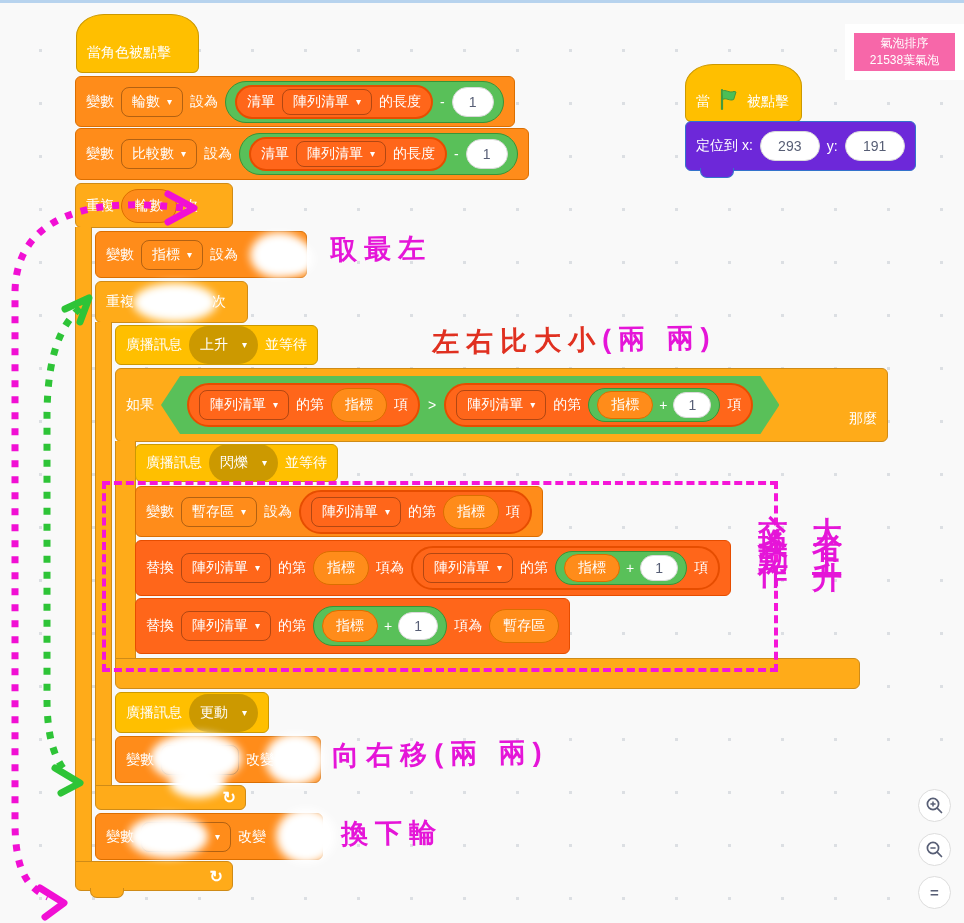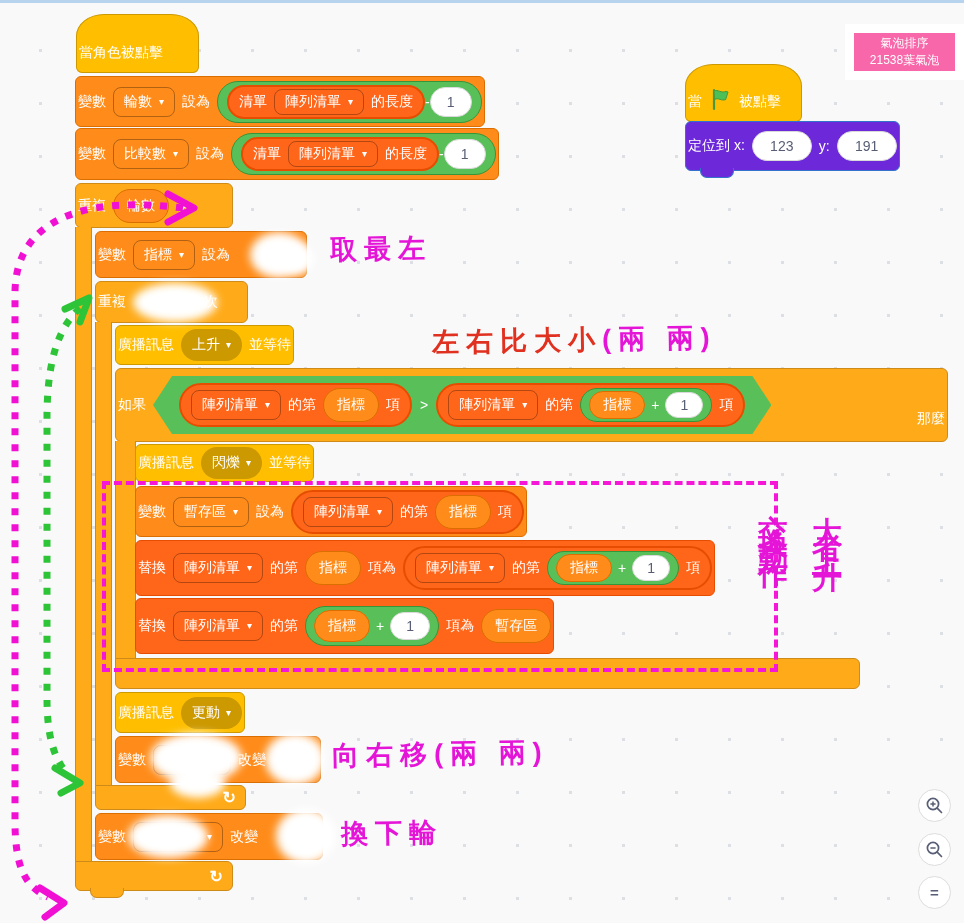--- a/index.html
+++ b/index.html
@@ -9,38 +9,38 @@
     font-family:"Liberation Sans", sans-serif;
     background-color:#F9F9F9;
     background-image:radial-gradient(circle, #DCDFE3 1.6px, transparent 1.9px);
     background-size:53px 53px;
     background-position:14px 24px;
   }
   .topline { position:absolute; left:0; top:0; width:964px; height:3px; background:#B7D3EE; }
 
   
   .row { position:absolute; display:flex; align-items:center; white-space:nowrap;
-         gap:7px; padding:0 2px; border-radius:6px; color:#fff; font-size:14px; z-index:2; }
+         gap:7px; padding:0 10px; border-radius:6px; color:#fff; font-size:14px; z-index:2; }
   .events  { background:#FFBF00; border:1px solid #CC9900; }
   .control { background:#FFAB19; border:1px solid #CF8B17; }
   .var     { background:#FF8C1A; border:1px solid #DB6E00; }
   .list    { background:#FF661A; border:1px solid #E64D00; }
   .motion  { background:#6d28d9; border:1px solid #3373CC; }
 
   .hat { border-radius:28px 28px 6px 6px / 22px 22px 6px 6px; align-items:flex-end; padding-bottom:10px; }
 
   .dd { display:inline-flex; align-items:center; gap:7px; border:1px solid rgba(0,0,0,.3);
         border-radius:8px; padding:0 10px; height:30px; }
   .caret { font-size:10px; line-height:1; }
 
   .pill { display:inline-flex; align-items:center; justify-content:center; border-radius:999px; }
   .p-var    { background:#FF8C1A; border:1px solid #DB6E00; height:34px; padding:0 13px; }
   .p-white  { background:#fff; color:#575E75; height:30px; min-width:42px; padding:0 10px; border:1px solid #D9D9D9; }
-  .p-events { background:#CC9900; height:32px; padding:0 11px; gap:6px; }
-  .p-green  { background:#59C059; border:1px solid #389438; padding:0 9px; height:42px; }
+  .p-events { background:#CC9900; height:38px; padding:0 11px; gap:14px; }
+  .p-green  { background:#59C059; border:1px solid #389438; gap:7px; padding:0 9px; height:42px; }
   .p-green-sm { background:#59C059; border:1px solid #389438; gap:6px; padding:0 8px; height:38px; }
   .p-list-n { background:#FF661A; height:44px; gap:7px; padding:0 10px; border:2px solid #E64D00; }
 
   .hex { display:inline-flex; align-items:center; gap:8px; background:#59C059; height:58px;
          padding:0 26px; clip-path:polygon(0 50%, 19px 0, calc(100% - 19px) 0, 100% 50%, calc(100% - 19px) 100%, 19px 100%); }
 
   .spine  { position:absolute; z-index:2; }
   .spine.control-c { background:#FFAB19; border-left:1px solid #CF8B17; border-right:1px solid #CF8B17; }
   .footer { position:absolute; display:flex; align-items:center; justify-content:flex-end;
             padding:0 9px; color:#fff; border-radius:0 6px 6px 6px; z-index:2;
@@ -165,21 +165,21 @@
 
 <div class="row events" style="left:115px; top:325px; height:40px;">
   <span>廣播訊息</span>
   <span class="pill p-events">
     <span>上升</span>
     <span class="caret">▾</span>
   </span>
   <span>並等待</span>
 </div>
 
-<div class="row control" style="left:115px; top:368px; width:833px; height:74px;">
+<div class="row control" style="left:115px; top:368px; width:773px; height:74px;">
   <span>如果</span>
   <span class="hex">
     <span class="pill p-list-n">
       <span class="dd">
         <span>陣列清單</span>
         <span class="caret">▾</span>
       </span>
       <span>的第</span>
       <span class="pill p-var">
         <span>指標</span>
@@ -324,21 +324,21 @@
     <svg width="23" height="23" viewBox="0 0 23 23">
       <path d="M5 2 L5 21" stroke="#45993D" stroke-width="2.2" stroke-linecap="round"></path>
       <path d="M5 3 C 9 1, 12 5.5, 17 3.4 L19 4 L16.7 11.5 C 12.5 13.4, 9.5 9.3, 5.6 11.4 Z" fill="#4CBF56" stroke="#45993D" stroke-width="1"></path>
     </svg>
   </span>
   <span>被點擊</span>
 </div>
 <div class="row motion tab-bottom" style="left:685px; top:121px; height:50px;">
   <span>定位到 x:</span>
   <span class="pill p-white" style="min-width:60px;">
-    <span>123</span>
+    <span>293</span>
   </span>
   <span>y:</span>
   <span class="pill p-white" style="min-width:60px;">
     <span>191</span>
   </span>
 </div>
 
 <div class="badge-card" style="left:845px; top:24px; width:119px;">
   <div class="badge">
     <div>氣泡排序</div>

